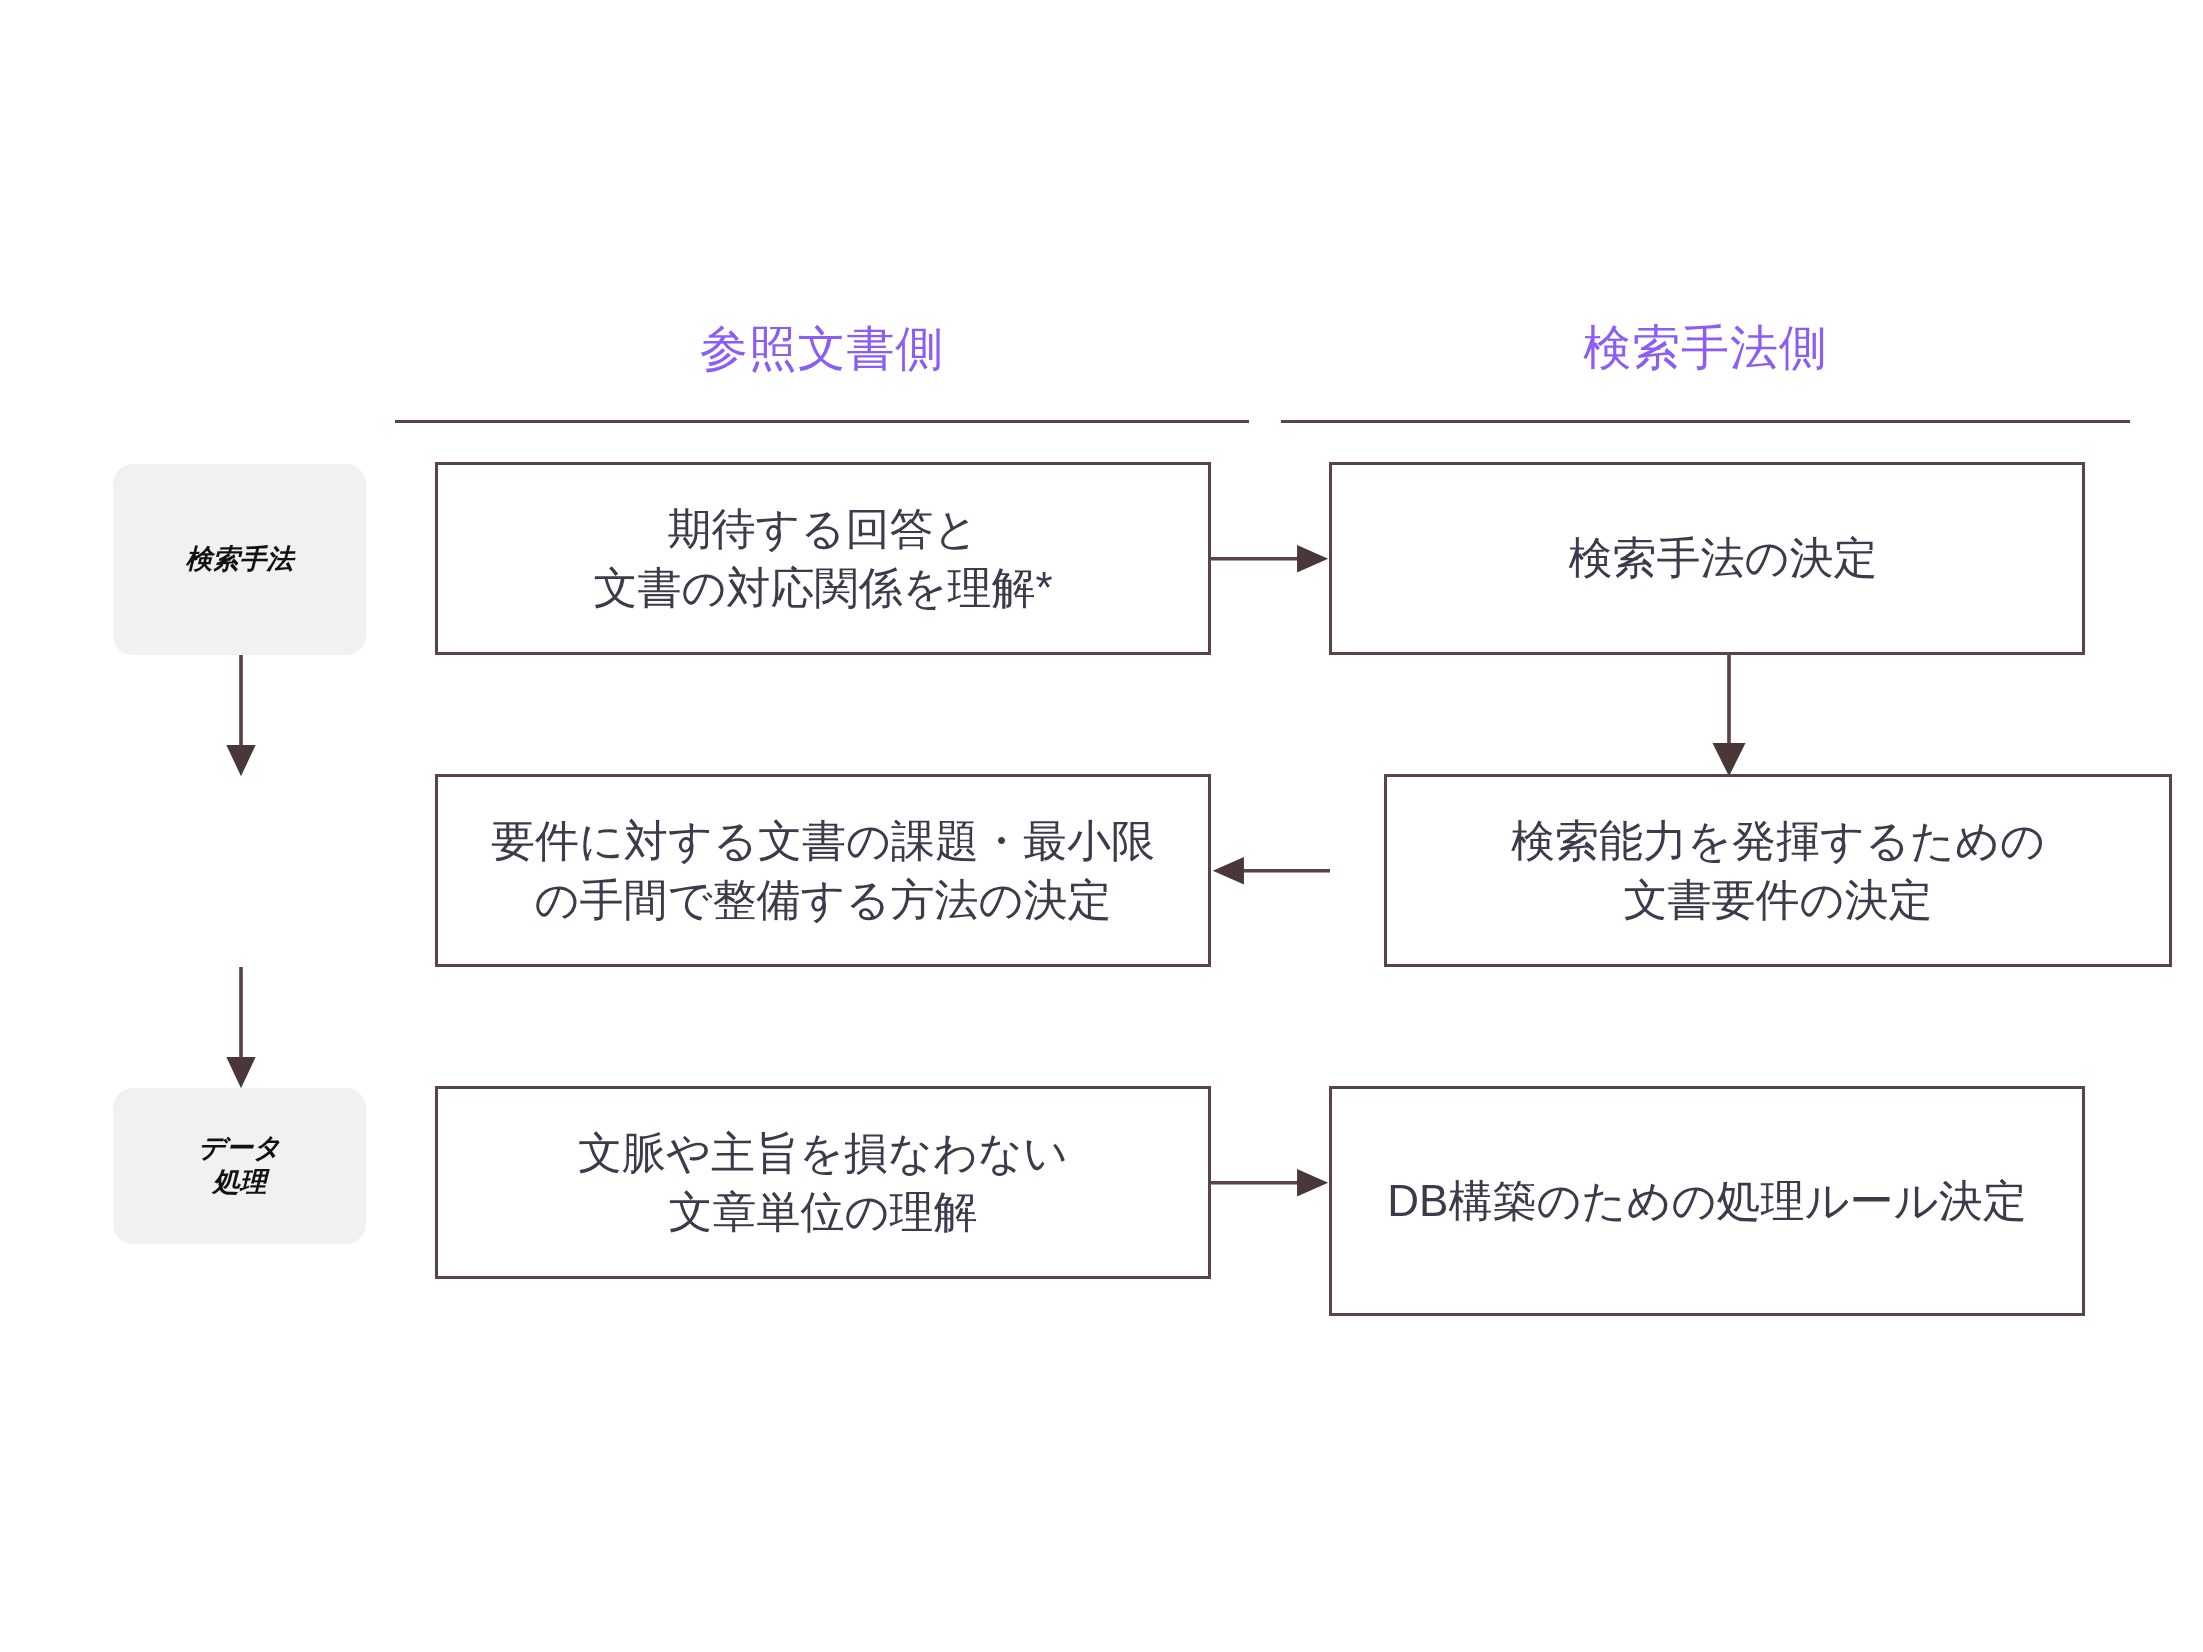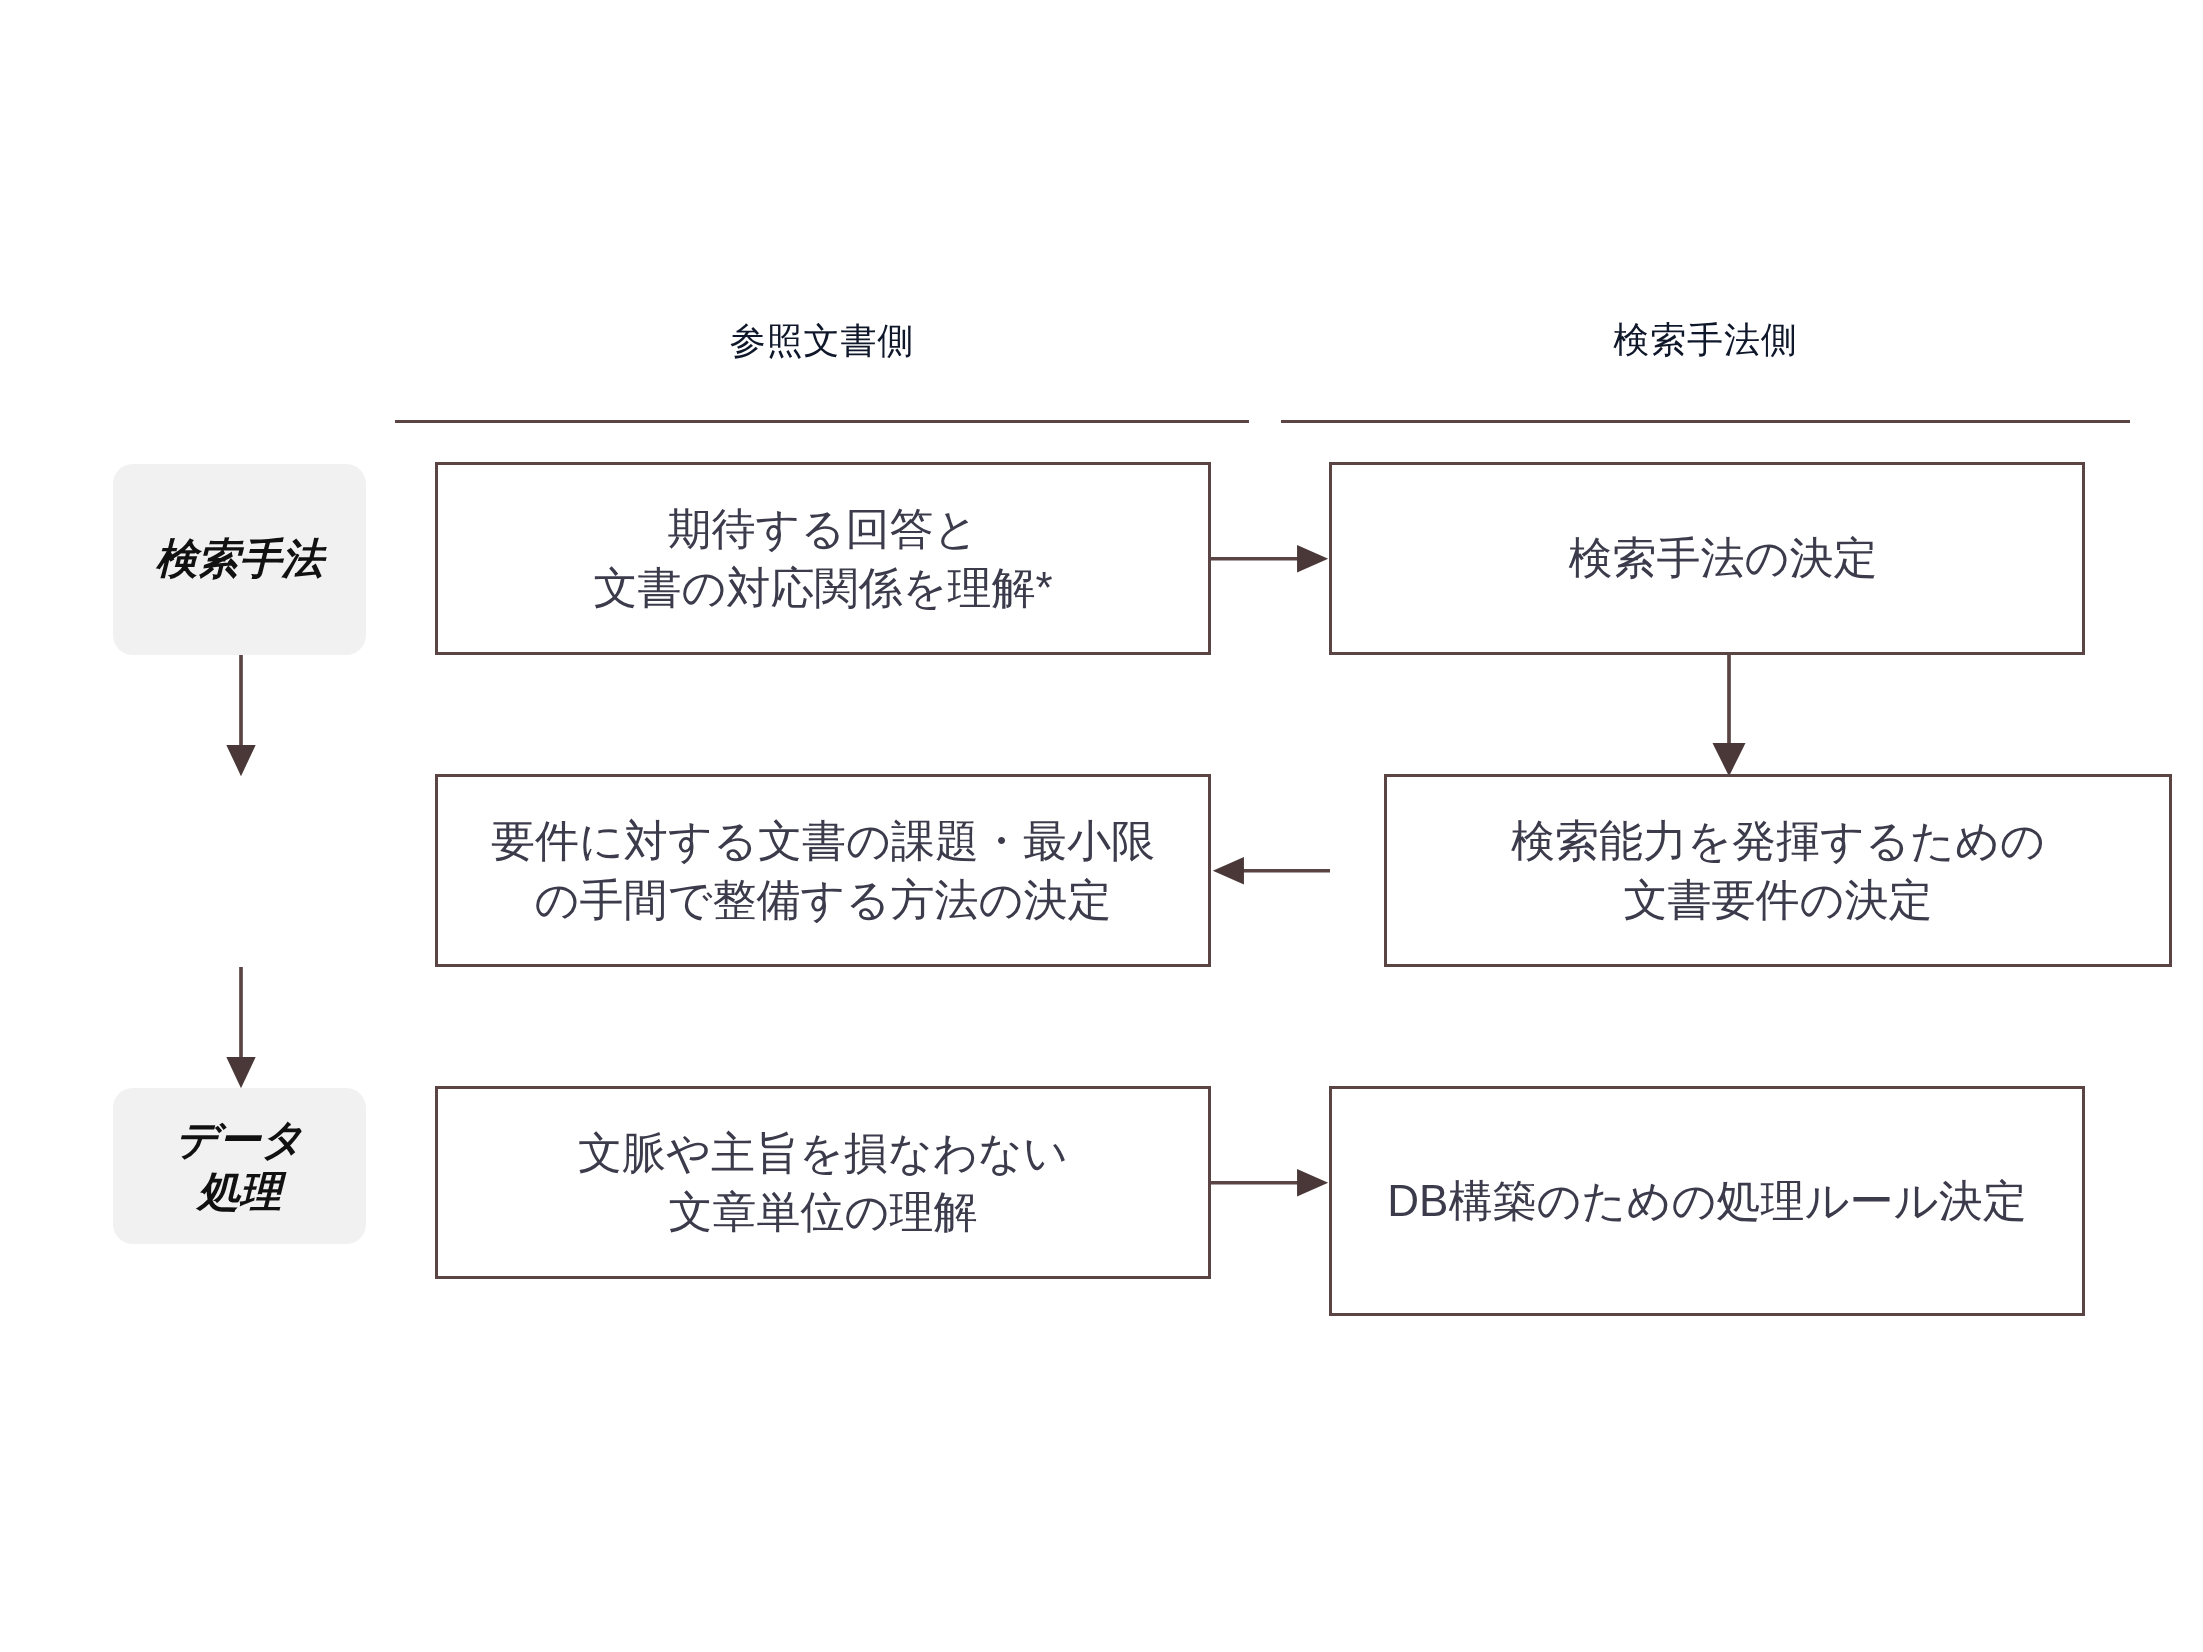--- a/index.html
+++ b/index.html
@@ -16,22 +16,22 @@
     width: 2204px;
     height: 1653px;
     background: #ffffff;
     overflow: hidden;
   }
 
   
   .col-header {
     position: absolute;
     text-align: center;
-    font-size: 36px;
-    color: #0f172a;
+    font-size: 48px;
+    color: #8b5cf6;
     font-weight: 400;
     letter-spacing: 0.9px;
     white-space: nowrap;
   }
   .col-rule {
     position: absolute;
     height: 0;
     border-top: 3.7px solid #5a4444;
   }
 
@@ -40,21 +40,21 @@
     position: absolute;
     background: #f1f1f1;
     border-radius: 20px;
     display: flex;
     align-items: center;
     justify-content: center;
     text-align: center;
     box-sizing: border-box;
   }
   .stage-pill .stage-label {
-    font-size: 42px;
+    font-size: 27px;
     font-weight: bold;
     font-style: italic;
     color: #111111;
     line-height: 1.25;
     white-space: pre-line;
   }
 
   
   .node-box {
     position: absolute;

